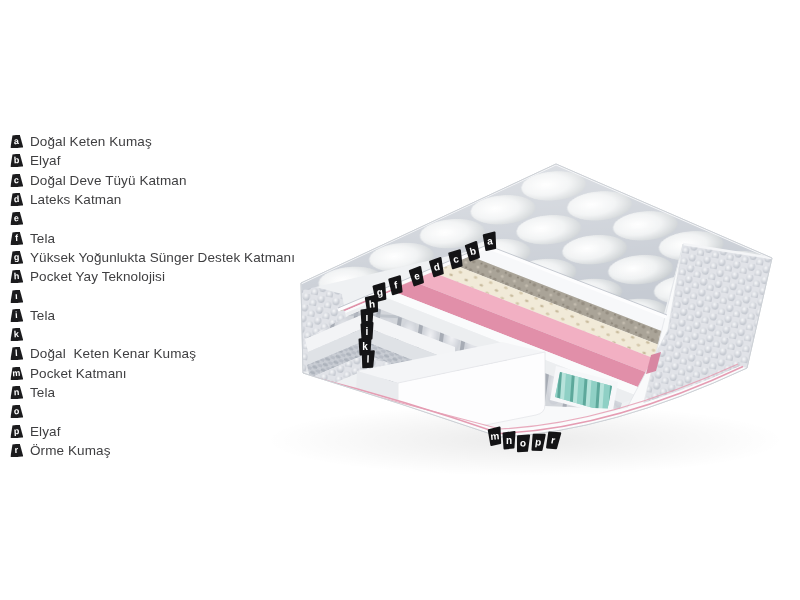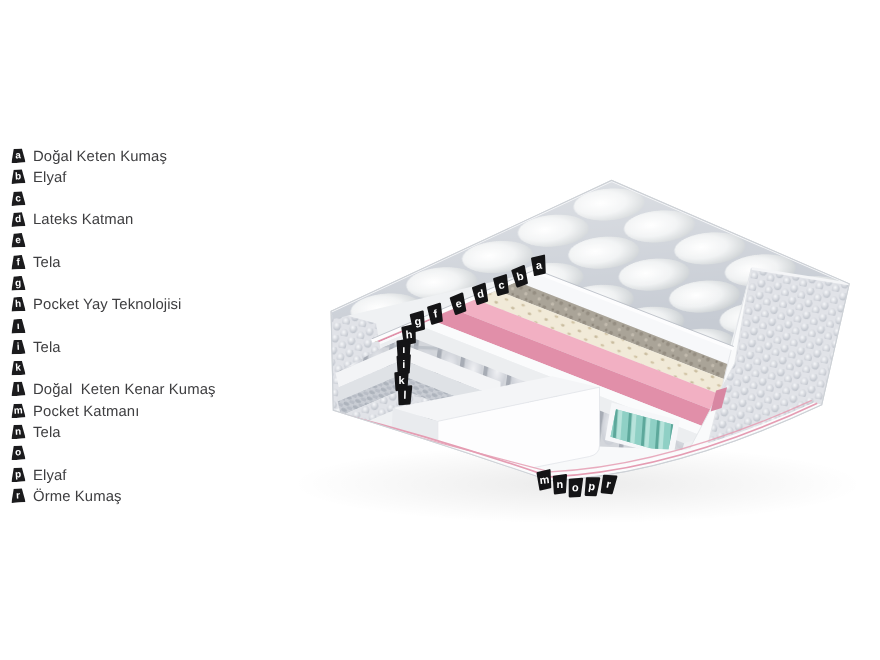--- a/index.html
+++ b/index.html
@@ -34,20 +34,21 @@
   <div class="lrow">
       <span class="badge">
         <span>b</span>
       </span>
       <span class="llabel">Elyaf</span>
     </div>
   <div class="lrow">
       <span class="badge">
         <span>c</span>
       </span>
+      <span class="llabel">Doğal Deve Tüyü Katman</span>
     </div>
   <div class="lrow">
       <span class="badge">
         <span>d</span>
       </span>
       <span class="llabel">Lateks Katman</span>
     </div>
   <div class="lrow">
       <span class="badge">
         <span>e</span>
@@ -56,20 +57,21 @@
   <div class="lrow">
       <span class="badge">
         <span>f</span>
       </span>
       <span class="llabel">Tela</span>
     </div>
   <div class="lrow">
       <span class="badge">
         <span>g</span>
       </span>
+      <span class="llabel">Yüksek Yoğunlukta Sünger Destek Katmanı</span>
     </div>
   <div class="lrow">
       <span class="badge">
         <span>h</span>
       </span>
       <span class="llabel">Pocket Yay Teknolojisi</span>
     </div>
   <div class="lrow">
       <span class="badge">
         <span>ı</span>

